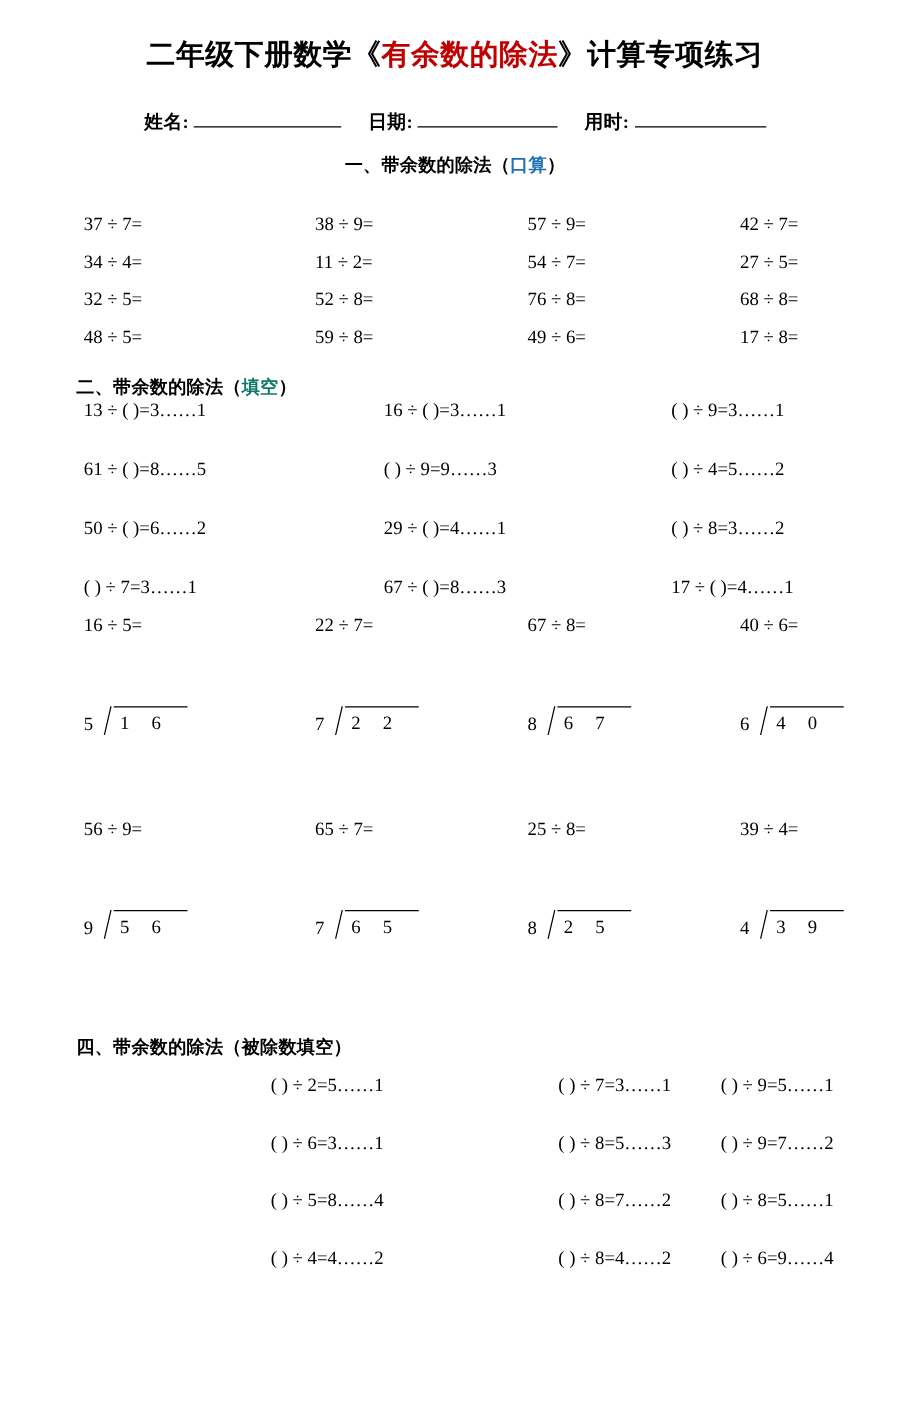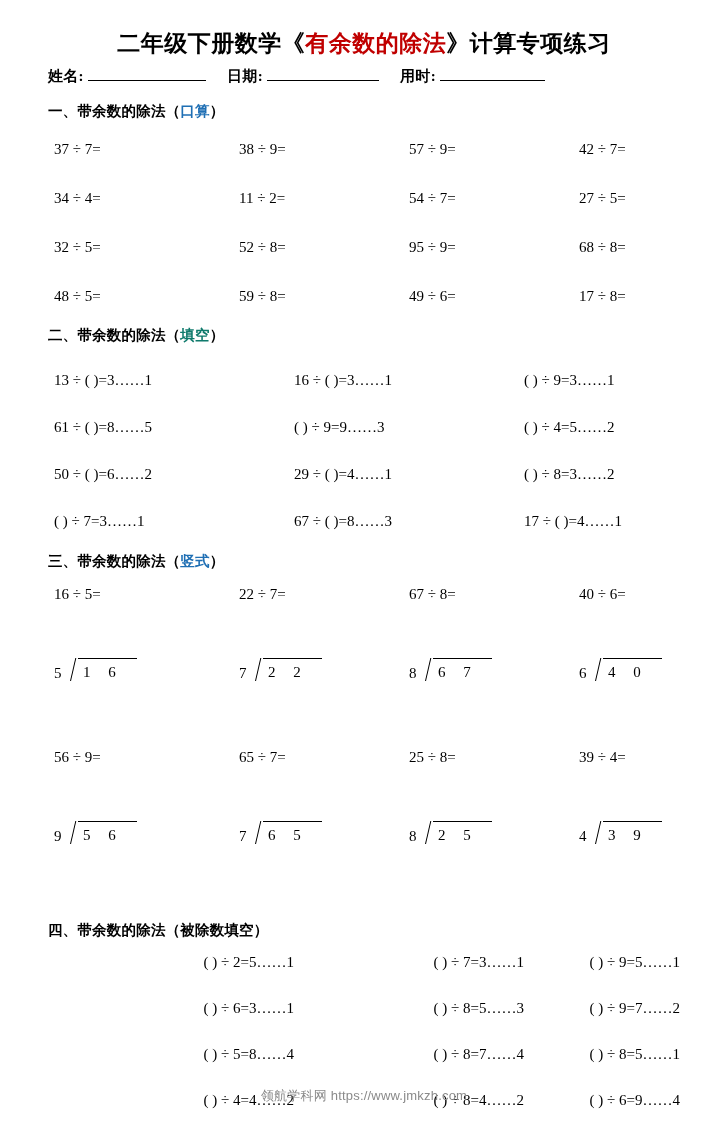--- a/index.html
+++ b/index.html
@@ -13,40 +13,40 @@
     position: relative;
     font-family: "Liberation Serif", "DejaVu Serif", serif;
     color: #000000;
     overflow: hidden;
   }
   .page {
     position: relative;
     width: 728px;
     height: 1122px;
     box-sizing: border-box;
-    padding: 0 48px;
+    padding: 0 61px;
   }
 
   
   .title {
     text-align: center;
     font-size: 23px;
     font-weight: bold;
     letter-spacing: 0.5px;
     padding-top: 30px;
     line-height: 1.2;
     white-space: nowrap;
   }
   .title .accent-red { color: #c00000; }
 
   
   .info-line {
-    margin-top: 9px;
-    font-size: 15px;
-    text-align: left;
+    margin-top: 30px;
+    font-size: 15px;
+    text-align: center;
     white-space: nowrap;
     letter-spacing: 0.3px;
   }
   .info-line .field-label { font-weight: bold; }
   .info-line .blank-rule {
     display: inline-block;
     border-bottom: 1px solid #000;
     vertical-align: baseline;
   }
   .blank-120 { width: 118px; }
@@ -57,21 +57,21 @@
   
   .section-head {
     font-size: 14.5px;
     font-weight: bold;
     letter-spacing: 0.2px;
     white-space: nowrap;
   }
   .section-head .accent-blue { color: #1f6fb4; }
   .section-head .accent-teal { color: #0f7a6c; }
 
-  .sec1-head { margin-top: 16px; }
+  .sec1-head { margin-top: 16px; text-align: center; }
   .sec2-head { margin-top: 22px; }
   .sec3-head { margin-top: 23px; }
   .sec4-head { margin-top: 0px; }
 
   
   .prob-grid {
     display: grid;
     font-size: 15px;
     white-space: nowrap;
   }
@@ -80,27 +80,27 @@
   }
   .cols-3 {
     grid-template-columns: 240px 230px 1fr;
   }
   .prob {
     line-height: 1;
   }
 
   
   .sec1-grid {
-    margin-top: 21px;
-    padding-left: 6px;
-    row-gap: 34px;
+    margin-top: 31px;
+    padding-left: 6px;
+    row-gap: 15px;
   }
   
   .sec2-grid {
-    margin-top: 28px;
+    margin-top: 3px;
     padding-left: 6px;
     row-gap: 32px;
   }
   
   .sec4-grid {
     margin-top: 15px;
     padding-left: 6px;
     row-gap: 31px;
     text-align: right;
   }
@@ -216,21 +216,21 @@
     <div class="prob">37 ÷ 7=</div>
     <div class="prob">38 ÷ 9=</div>
     <div class="prob">57 ÷ 9=</div>
     <div class="prob">42 ÷ 7=</div>
     <div class="prob">34 ÷ 4=</div>
     <div class="prob">11 ÷ 2=</div>
     <div class="prob">54 ÷ 7=</div>
     <div class="prob">27 ÷ 5=</div>
     <div class="prob">32 ÷ 5=</div>
     <div class="prob">52 ÷ 8=</div>
-    <div class="prob">95 ÷ 9=</div>
+    <div class="prob">76 ÷ 8=</div>
     <div class="prob">68 ÷ 8=</div>
     <div class="prob">48 ÷ 5=</div>
     <div class="prob">59 ÷ 8=</div>
     <div class="prob">49 ÷ 6=</div>
     <div class="prob">17 ÷ 8=</div>
   </div>
 
   <div class="section-head sec2-head">
     <span>二、</span><span>带余数的除法（</span><span class="accent-teal">填空</span><span>）</span>
   </div>
@@ -242,23 +242,20 @@
     <div class="prob">(       ) ÷ 9=9……3</div>
     <div class="prob">(       ) ÷ 4=5……2</div>
     <div class="prob">50 ÷ (       )=6……2</div>
     <div class="prob">29 ÷ (       )=4……1</div>
     <div class="prob">(       ) ÷ 8=3……2</div>
     <div class="prob">(       ) ÷ 7=3……1</div>
     <div class="prob">67 ÷ (       )=8……3</div>
     <div class="prob">17 ÷ (       )=4……1</div>
   </div>
 
-  <div class="section-head sec3-head">
-    <span>三、</span><span>带余数的除法（</span><span class="accent-blue">竖式</span><span>）</span>
-  </div>
 
   <div class="sec3-row-eq first">
     <div class="prob">16 ÷ 5=</div>
     <div class="prob">22 ÷ 7=</div>
     <div class="prob">67 ÷ 8=</div>
     <div class="prob">40 ÷ 6=</div>
   </div>
 
   <div class="sec3-gap-a"></div>
 
@@ -333,24 +330,23 @@
     <span>四、</span><span>带余数的除法（被除数填空）</span>
   </div>
   <div class="prob-grid cols-3 sec4-grid">
     <div class="prob">(       ) ÷ 2=5……1</div>
     <div class="prob">(       ) ÷ 7=3……1</div>
     <div class="prob">(       ) ÷ 9=5……1</div>
     <div class="prob">(       ) ÷ 6=3……1</div>
     <div class="prob">(       ) ÷ 8=5……3</div>
     <div class="prob">(       ) ÷ 9=7……2</div>
     <div class="prob">(       ) ÷ 5=8……4</div>
-    <div class="prob">(       ) ÷ 8=7……4</div>
+    <div class="prob">(       ) ÷ 8=7……2</div>
     <div class="prob">(       ) ÷ 8=5……1</div>
     <div class="prob">(       ) ÷ 4=4……2</div>
     <div class="prob">(       ) ÷ 8=4……2</div>
     <div class="prob">(       ) ÷ 6=9……4</div>
   </div>
 
   <div class="footer">
-    <div class="footer-site">领航学科网 https://www.jmkzh.com</div>
   </div>
 
 </div>
 
 </body></html>

